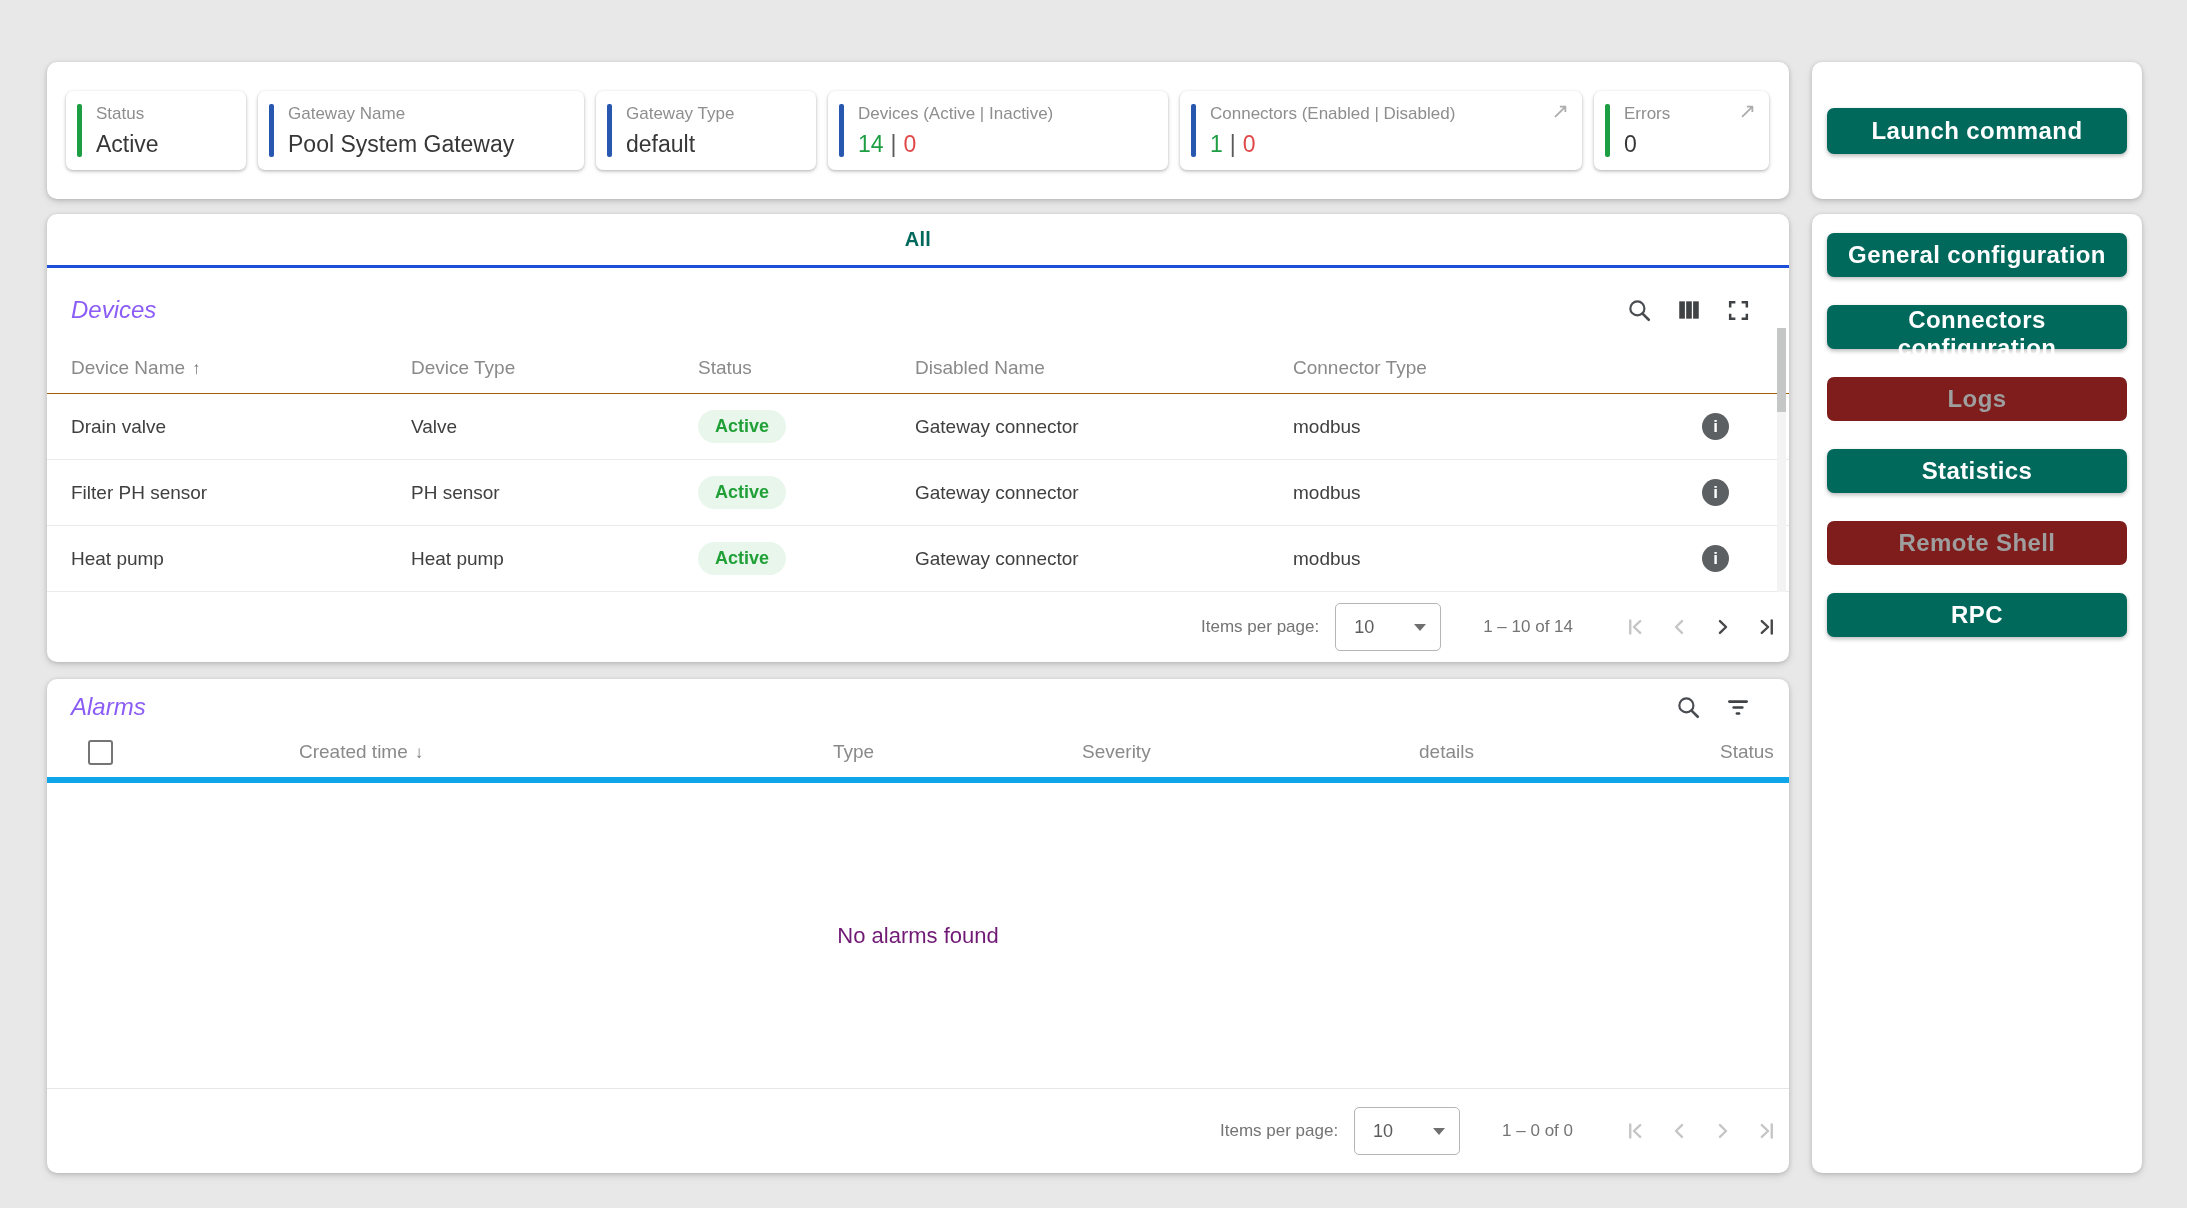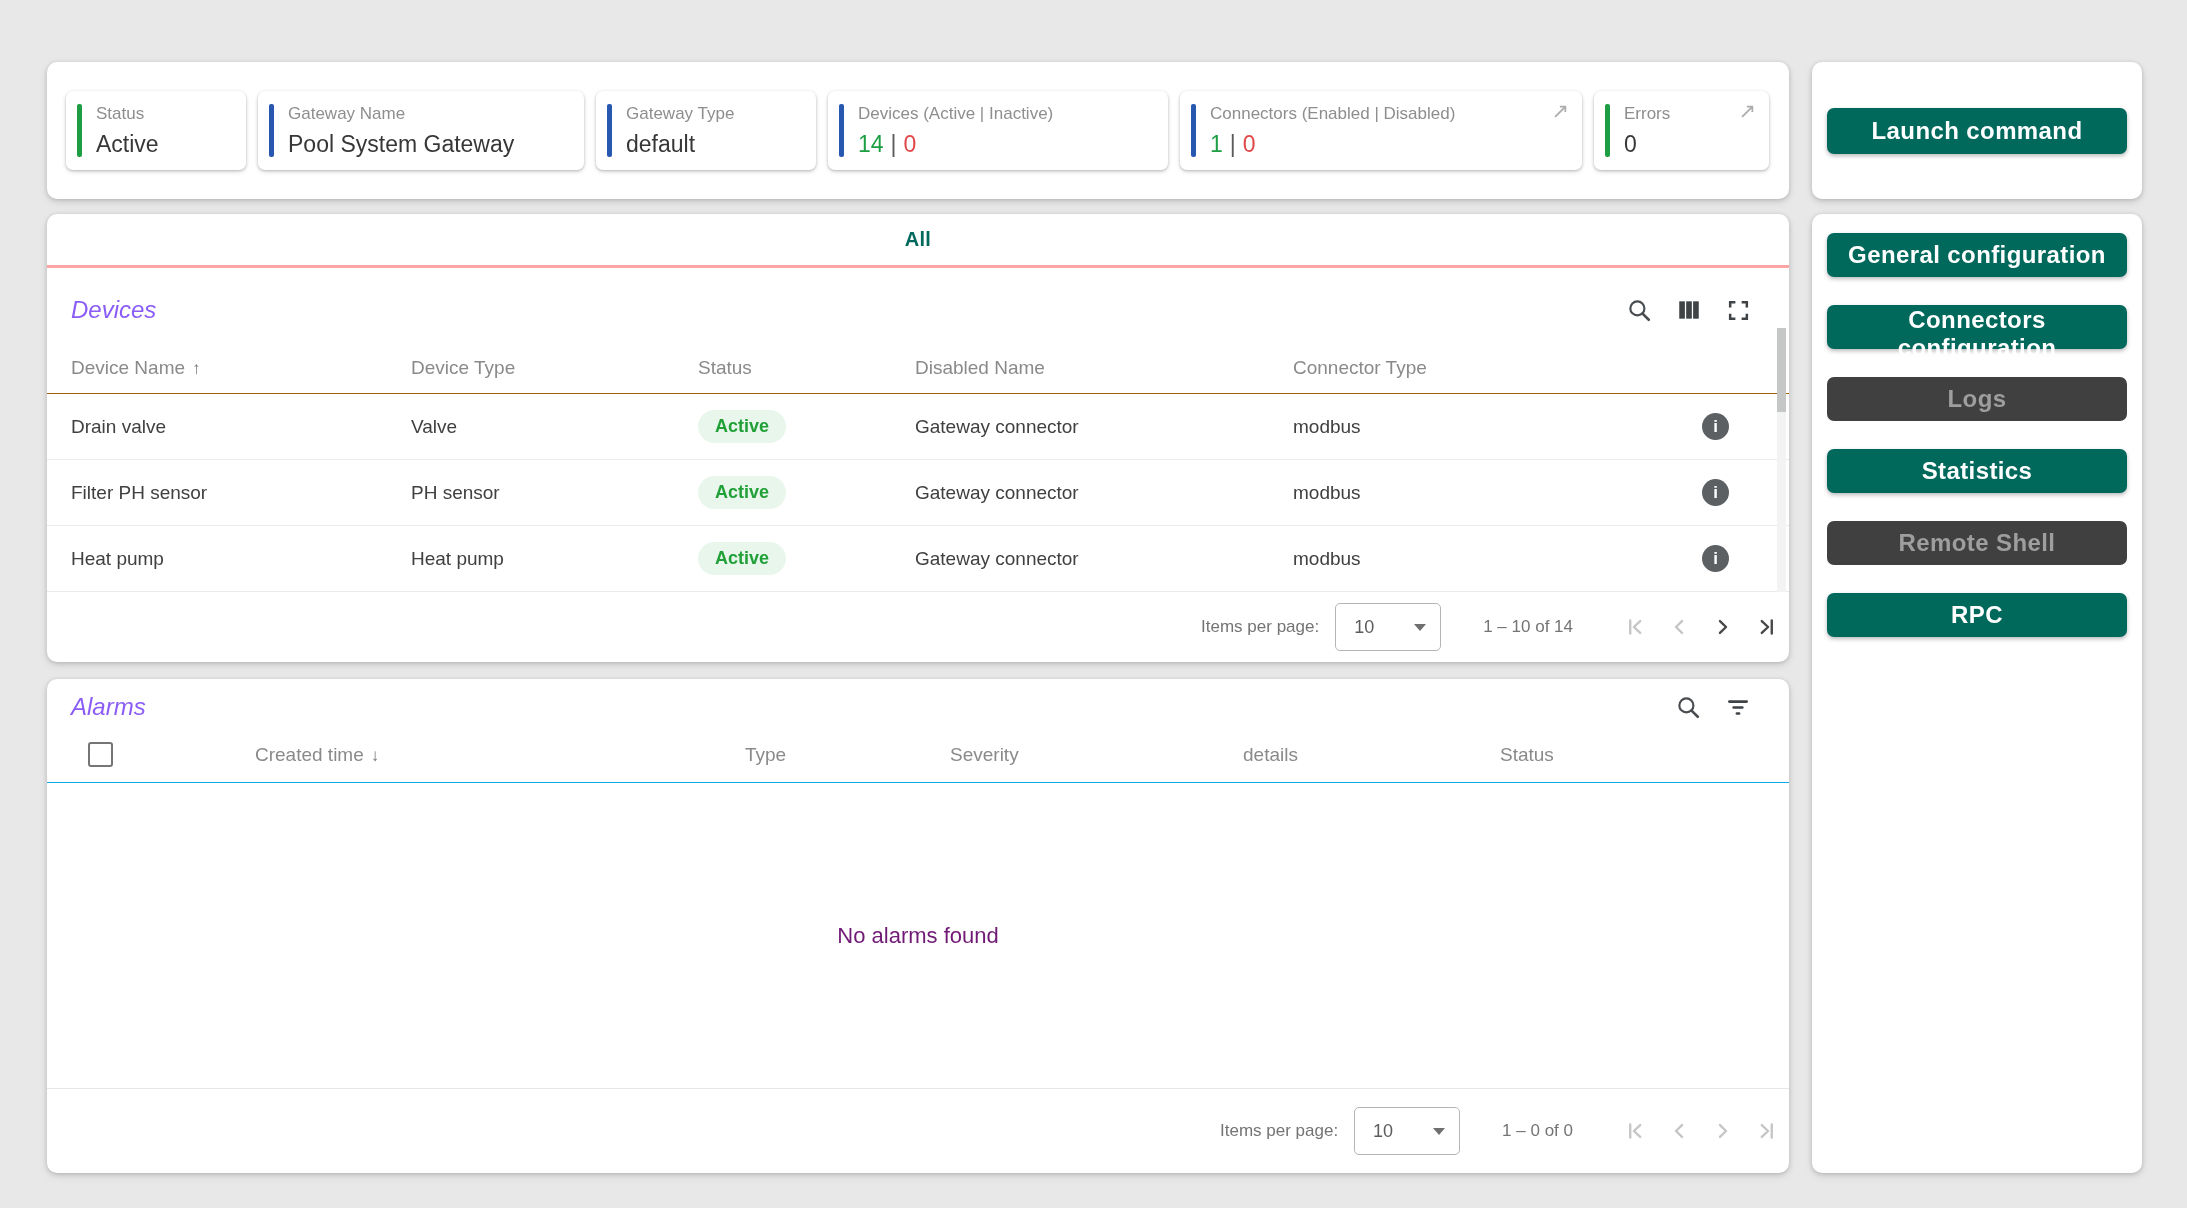--- a/index.html
+++ b/index.html
@@ -25,25 +25,25 @@
 
   
   .launch-panel { left:1812px; top:62px; width:330px; height:137px;
                   display:flex; align-items:center; justify-content:center; }
   .actions-panel { left:1812px; top:214px; width:330px; height:959px; }
   .btn { display:block; width:300px; height:46px; border:none; border-radius:7px;
          background:#00695c; color:#ffffff; font-family:inherit; font-size:24px; font-weight:700;
          letter-spacing:0.4px; box-shadow:0 2px 4px rgba(0,0,0,0.28); cursor:pointer; }
   .actions-panel .btn { height:44px; margin:28px auto 0; }
   .actions-panel .btn:first-child { margin-top:19px; }
-  .btn.disabled { background:#404040; color:#9e9e9e; box-shadow:none; cursor:default; }
+  .btn.disabled { background:#7f1d1d; color:#9e9e9e; box-shadow:none; cursor:default; }
 
   
   .main-panel { left:47px; top:214px; width:1742px; height:448px; }
-  .tabbar { height:51px; border-bottom:3px solid #fca5a5;
+  .tabbar { height:51px; border-bottom:3px solid #1d4ed8;
             display:flex; align-items:center; justify-content:center; }
   .tab { color:#00695c; font-size:20px; font-weight:700; letter-spacing:0.3px; cursor:pointer; }
   .panel-header { display:flex; align-items:center; justify-content:space-between;
                   padding:28px 26px 18px 24px; }
   .panel-title { font-size:24px; color:#8b5cf6;font-style:italic; }
   .header-icons { display:flex; align-items:center; gap:24px; margin-right:12px; }
   .icon-btn { cursor:pointer; display:flex; }
 
   .dev-grid { display:grid; grid-template-columns:340px 287px 217px 378px 405px 1fr;
               align-items:center; padding:0 24px; box-sizing:border-box; }
@@ -74,21 +74,21 @@
   .pg-btn svg { stroke:#48484a; fill:none; }
   .pg-btn.disabled { cursor:default; }
   .pg-btn.disabled svg { stroke:#c6c6c6; }
 
   
   .alarms-panel { left:47px; top:679px; width:1742px; height:494px;
                   display:flex; flex-direction:column; }
   .alarms-panel .panel-header { padding:14px 26px 6px 24px; }
   .alarm-grid { display:grid; grid-template-columns:167px 490px 205px 293px 257px 1fr;
                 align-items:center; padding-left:41px; box-sizing:border-box; }
-  .alarm-grid.thead { height:56px; color:#8a8a8a; font-size:19px; border-bottom:1px solid #0ea5e9; }
+  .alarm-grid.thead { height:56px; color:#8a8a8a; font-size:19px; border-bottom:6px solid #0ea5e9;gap:44px; }
   .checkbox { width:25px; height:25px; border:2.5px solid #757575; border-radius:3px;
               box-sizing:border-box; cursor:pointer; }
   .empty-area { flex:1; display:flex; align-items:center; justify-content:center;
                 font-size:22px; color:#701a75; }
   .alarms-panel .pagination { position:static; }
 </style>
 </head>
 <body>
 
 <div class="page">

